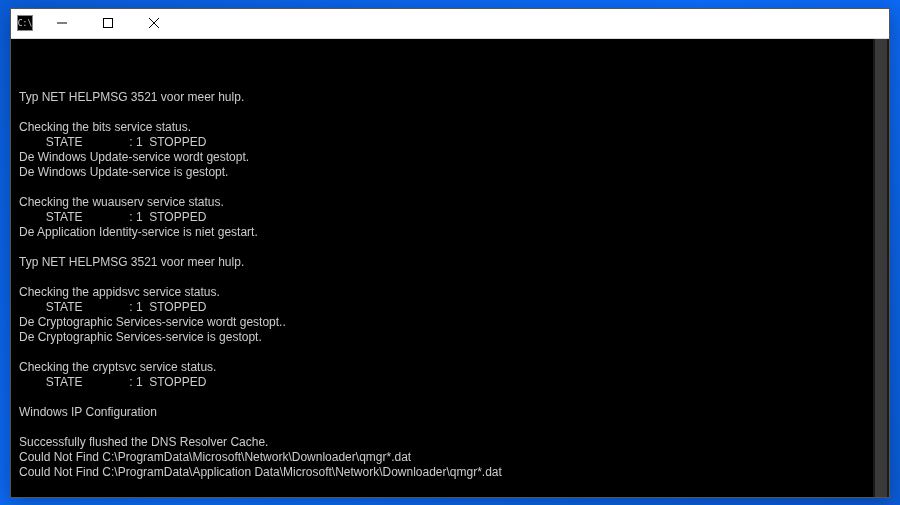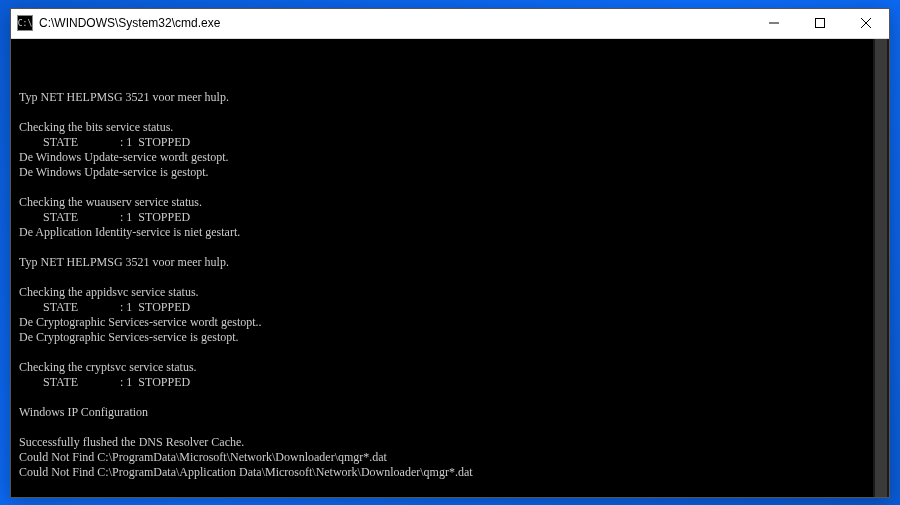--- a/index.html
+++ b/index.html
@@ -61,21 +61,21 @@
       justify-content: center;
       font-size: 12px;
       color: #000;
       cursor: pointer;
     }
     .ctrl-btn svg { width: 10px; height: 10px; }
     .terminal {
       flex: 1;
       background: #000000;
       color: #cccccc;
-      font-family: Liberation Serif, serif;
+      font-family: Liberation Sans, sans-serif;
       font-size: 12px;
       line-height: 15px;
       padding: 6px 8px;
       overflow: hidden;
       white-space: pre;
       position: relative;
     }
     .scrollbar-track {
       position: absolute;
       right: 0;
@@ -93,21 +93,20 @@
       background: #3a3a3a;
     }
     .line { display: block; }
   </style>
 </head>
 <body>
 
 <div class="window">
   <div class="titlebar">
     <div class="app-icon">C:\</div>
-    <div class="title-text">C:\WINDOWS\System32\cmd.exe</div>
     <div class="window-controls">
       <div class="ctrl-btn">
         <svg viewBox="0 0 10 10">
             <line x1="0" y1="5" x2="10" y2="5" stroke="currentColor" stroke-width="1"></line>
           </svg>
       </div>
       <div class="ctrl-btn">
         <svg viewBox="0 0 10 10">
             <rect x="0.5" y="0.5" width="9" height="9" fill="none" stroke="currentColor" stroke-width="1"></rect>
           </svg>

